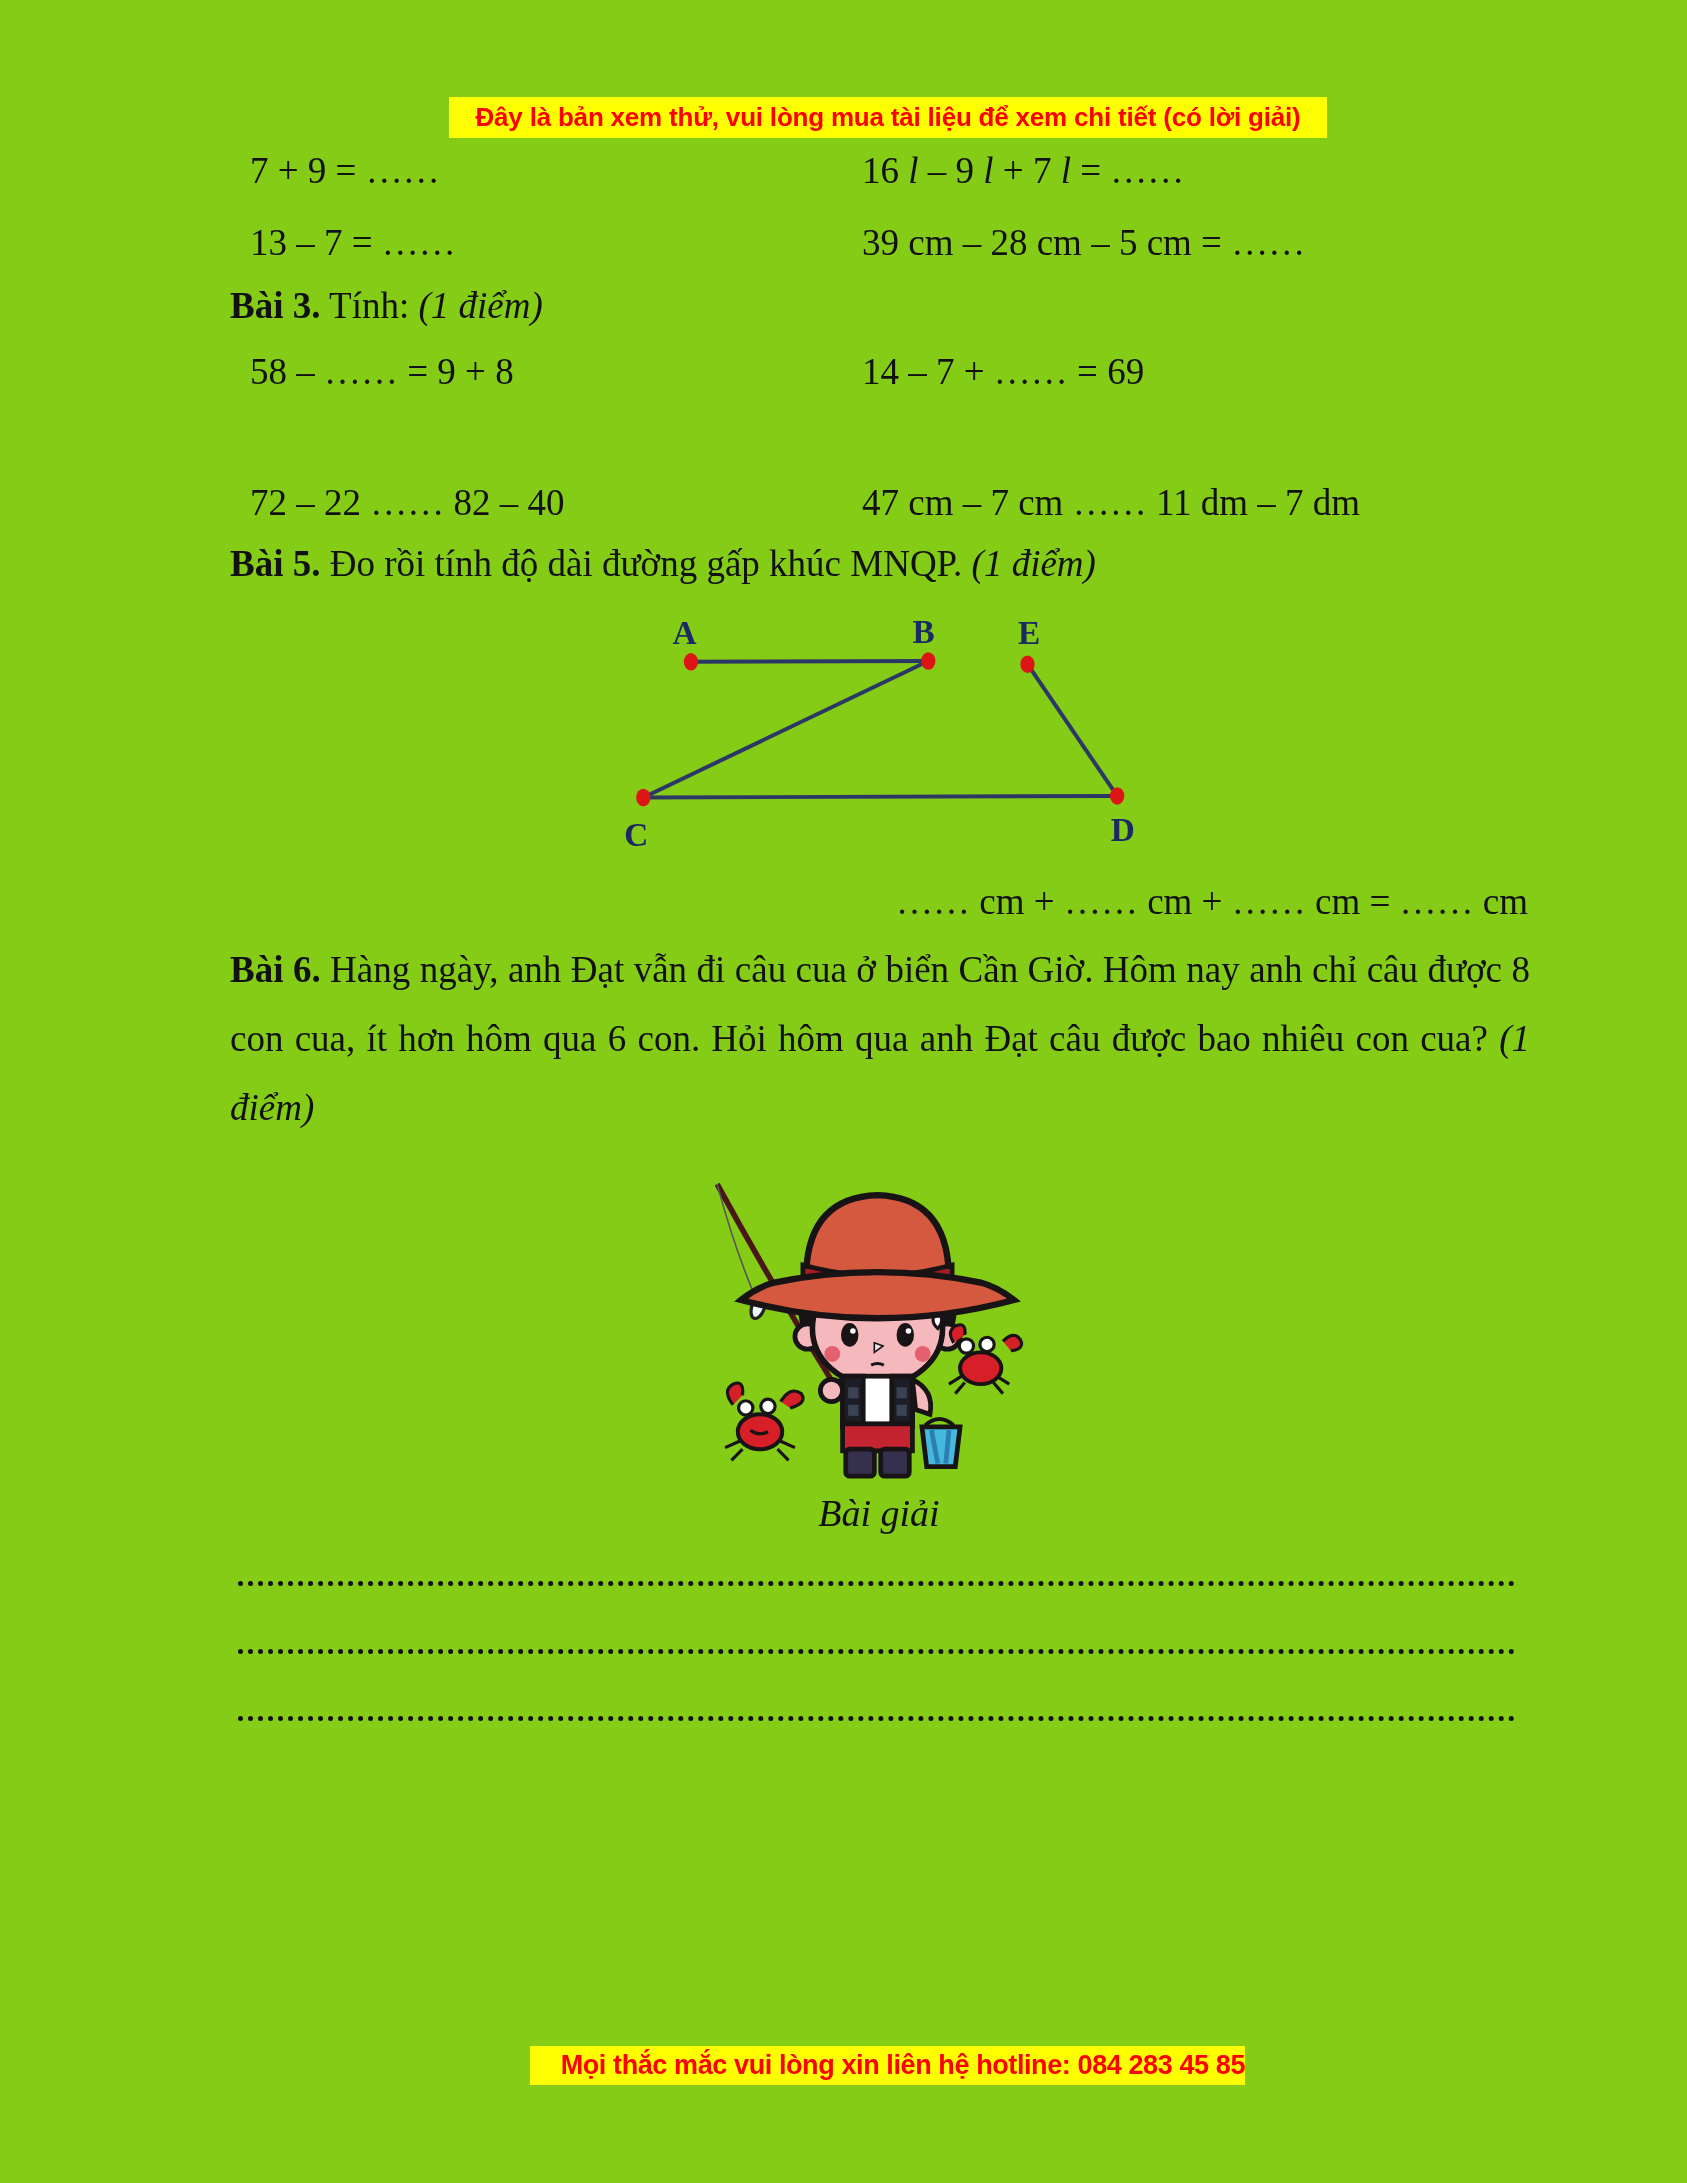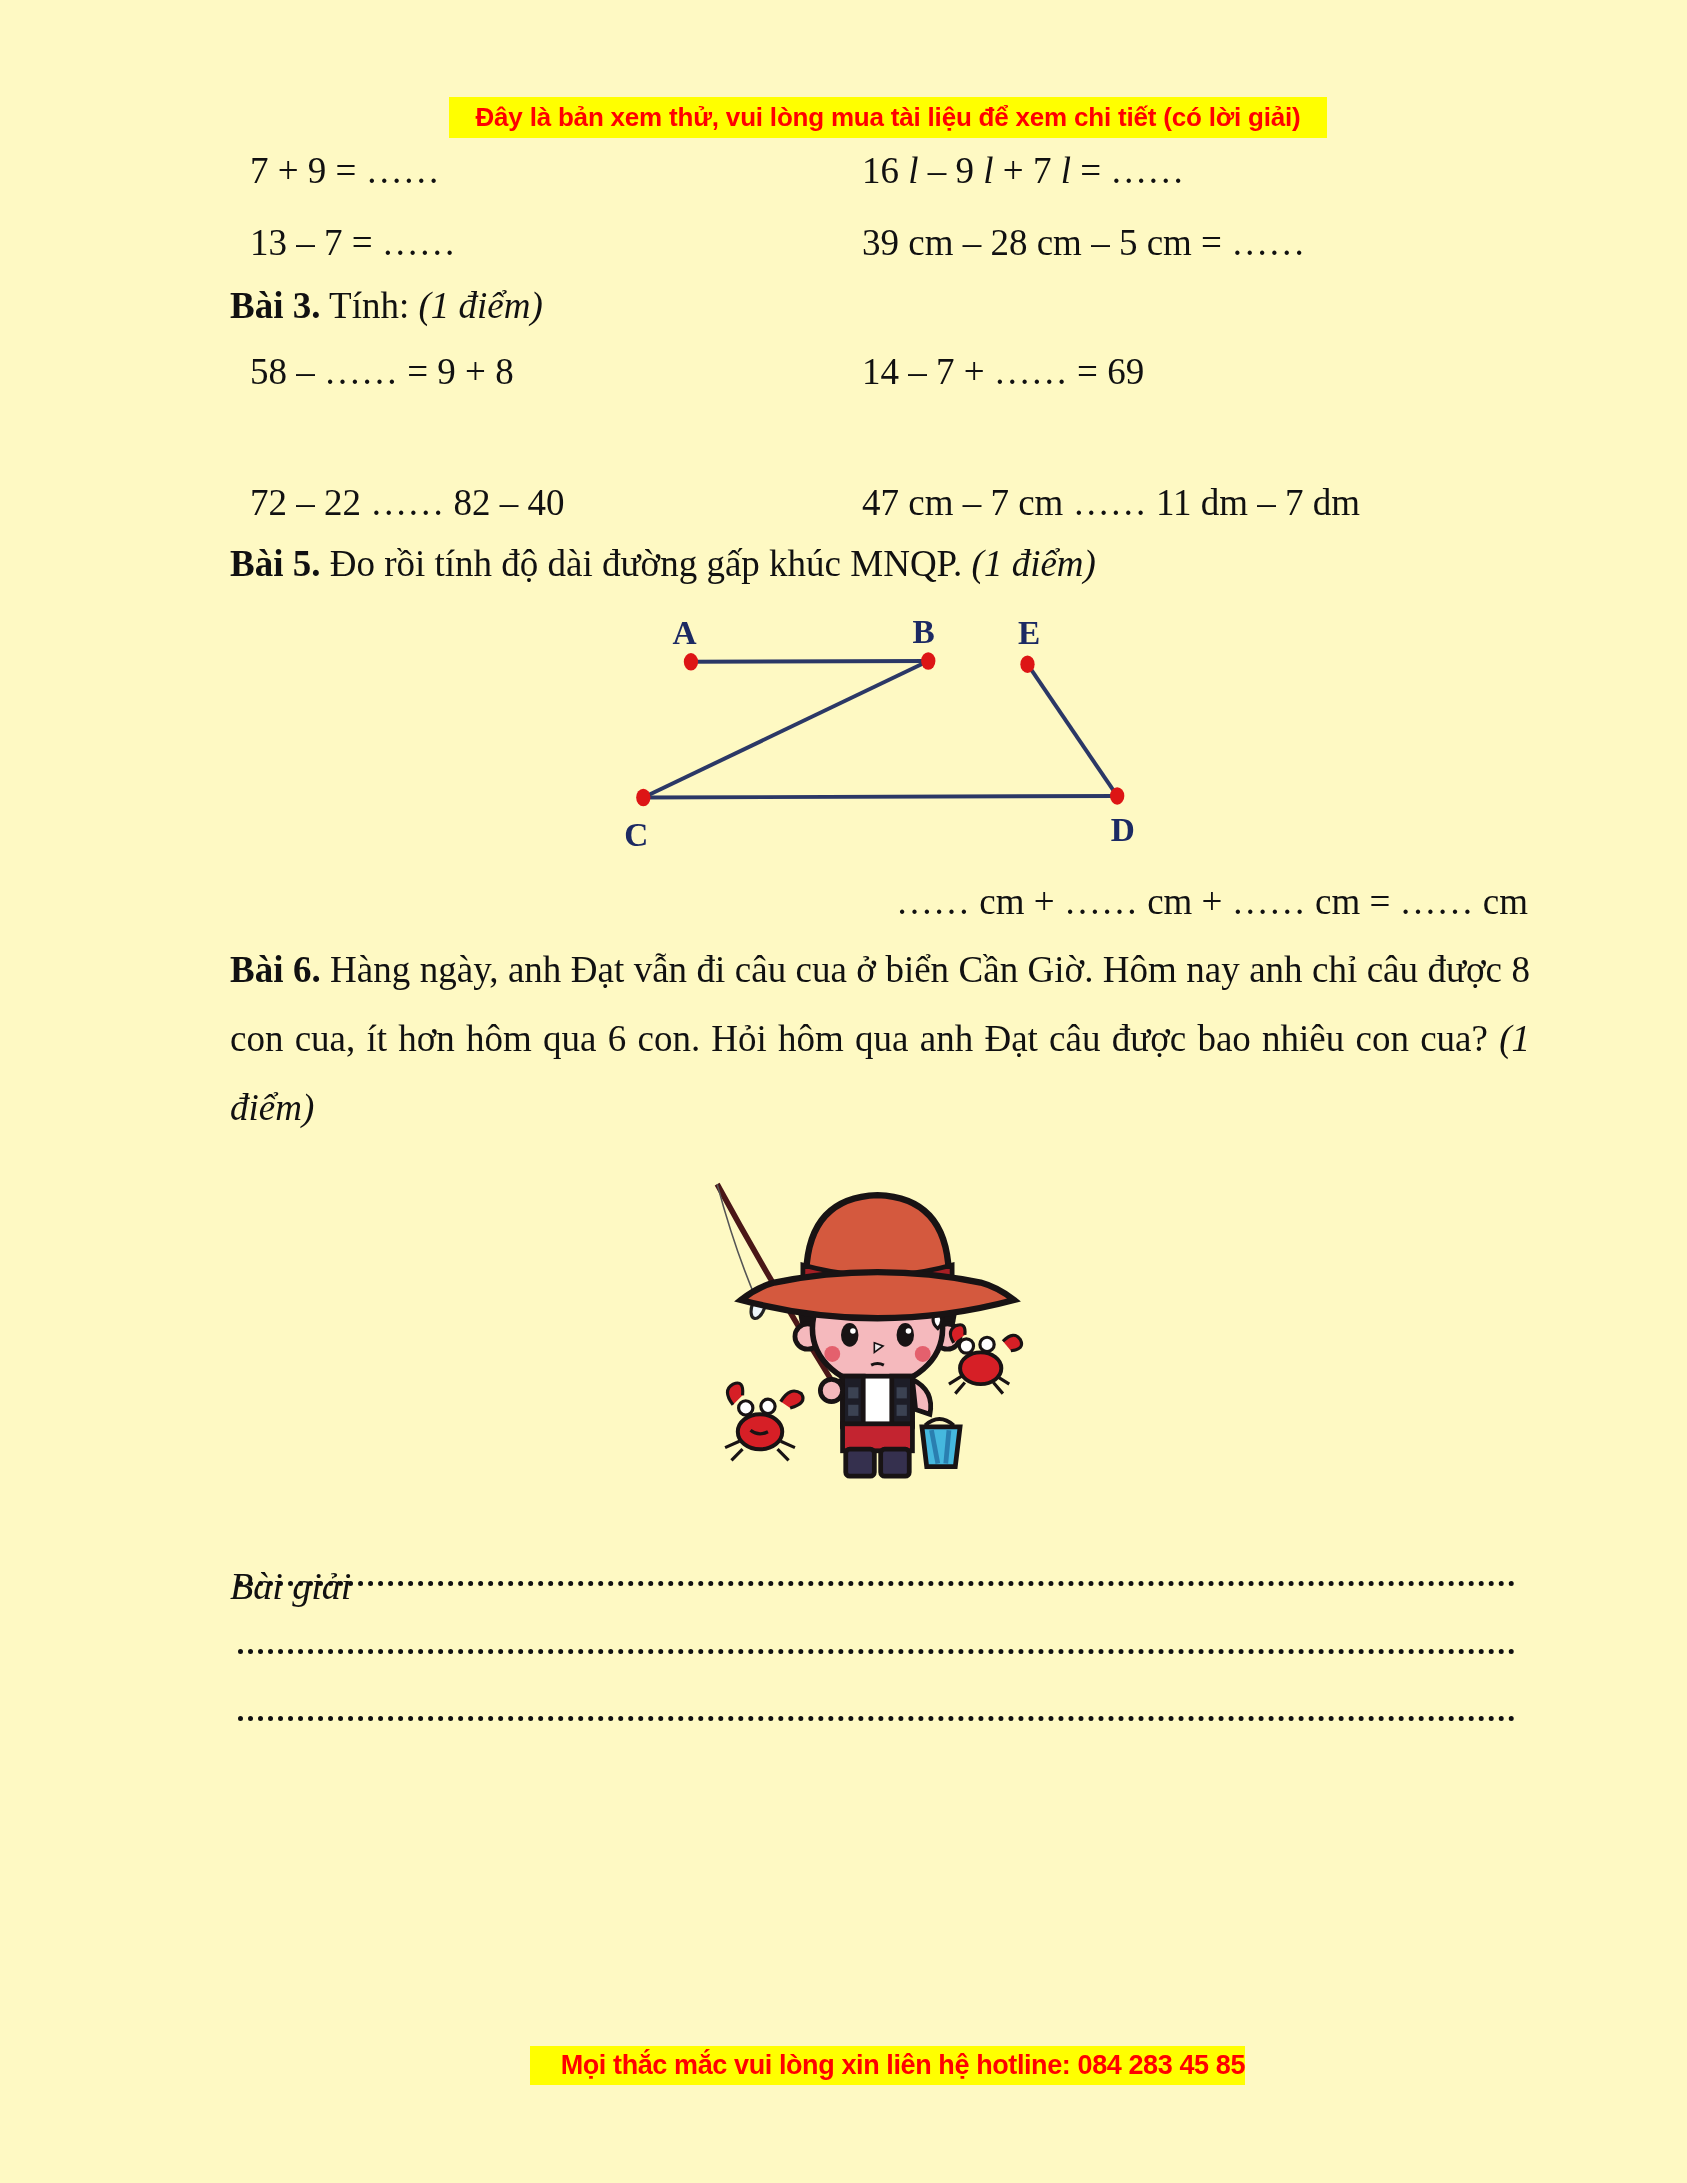--- a/index.html
+++ b/index.html
@@ -1,20 +1,20 @@
 <!DOCTYPE html>
 <html style="font-size:12.7px"><head>
 <meta charset="utf-8">
 <style>
   html,body{margin:0;padding:0;}
   body{background:#888;}
   .page{
     position:relative;
     width:1687px;height:2183px;
-    background:#fef9c3;
+    background:#84cc16;
     font-family:"Liberation Serif","DejaVu Serif",serif;
     color:#111;
     overflow:hidden;
   }
   .banner{
     position:absolute;
     background:#ffff00;
     color:#ff0000;
     font-family:"Liberation Sans","DejaVu Sans",sans-serif;
     font-weight:bold;
@@ -29,22 +29,22 @@
   .heading{left:230px;}
   .b{font-weight:bold;margin-top:44px;}
   .i{font-style:italic;}
   .it-l{font-style:italic;}
   .sumline{position:absolute;left:230px;width:1298px;top:880px;text-align:right;font-size:37px;white-space:nowrap;}
   .para{
     position:absolute;left:230px;top:935px;width:1300px;
     font-size:37px;line-height:69px;text-align:justify;
   }
   .solution-title{
-    position:absolute;left:230px;top:1564px;width:1298px;
-    text-align:left;font-size:38px;font-style:italic;
+    position:absolute;left:230px;top:1491px;width:1298px;
+    text-align:center;font-size:38px;font-style:italic;
   }
   .answer-line{
     position:absolute;left:238px;width:1277px;height:0;
     border-bottom:5.6px dotted #111;
   }
   .figure-wrap{position:absolute;left:556px;top:611px;width:635px;height:254px;}
   .cartoon-wrap{position:absolute;left:687px;top:1138px;width:381px;height:343px;}
 </style>
 </head>
 <body>

